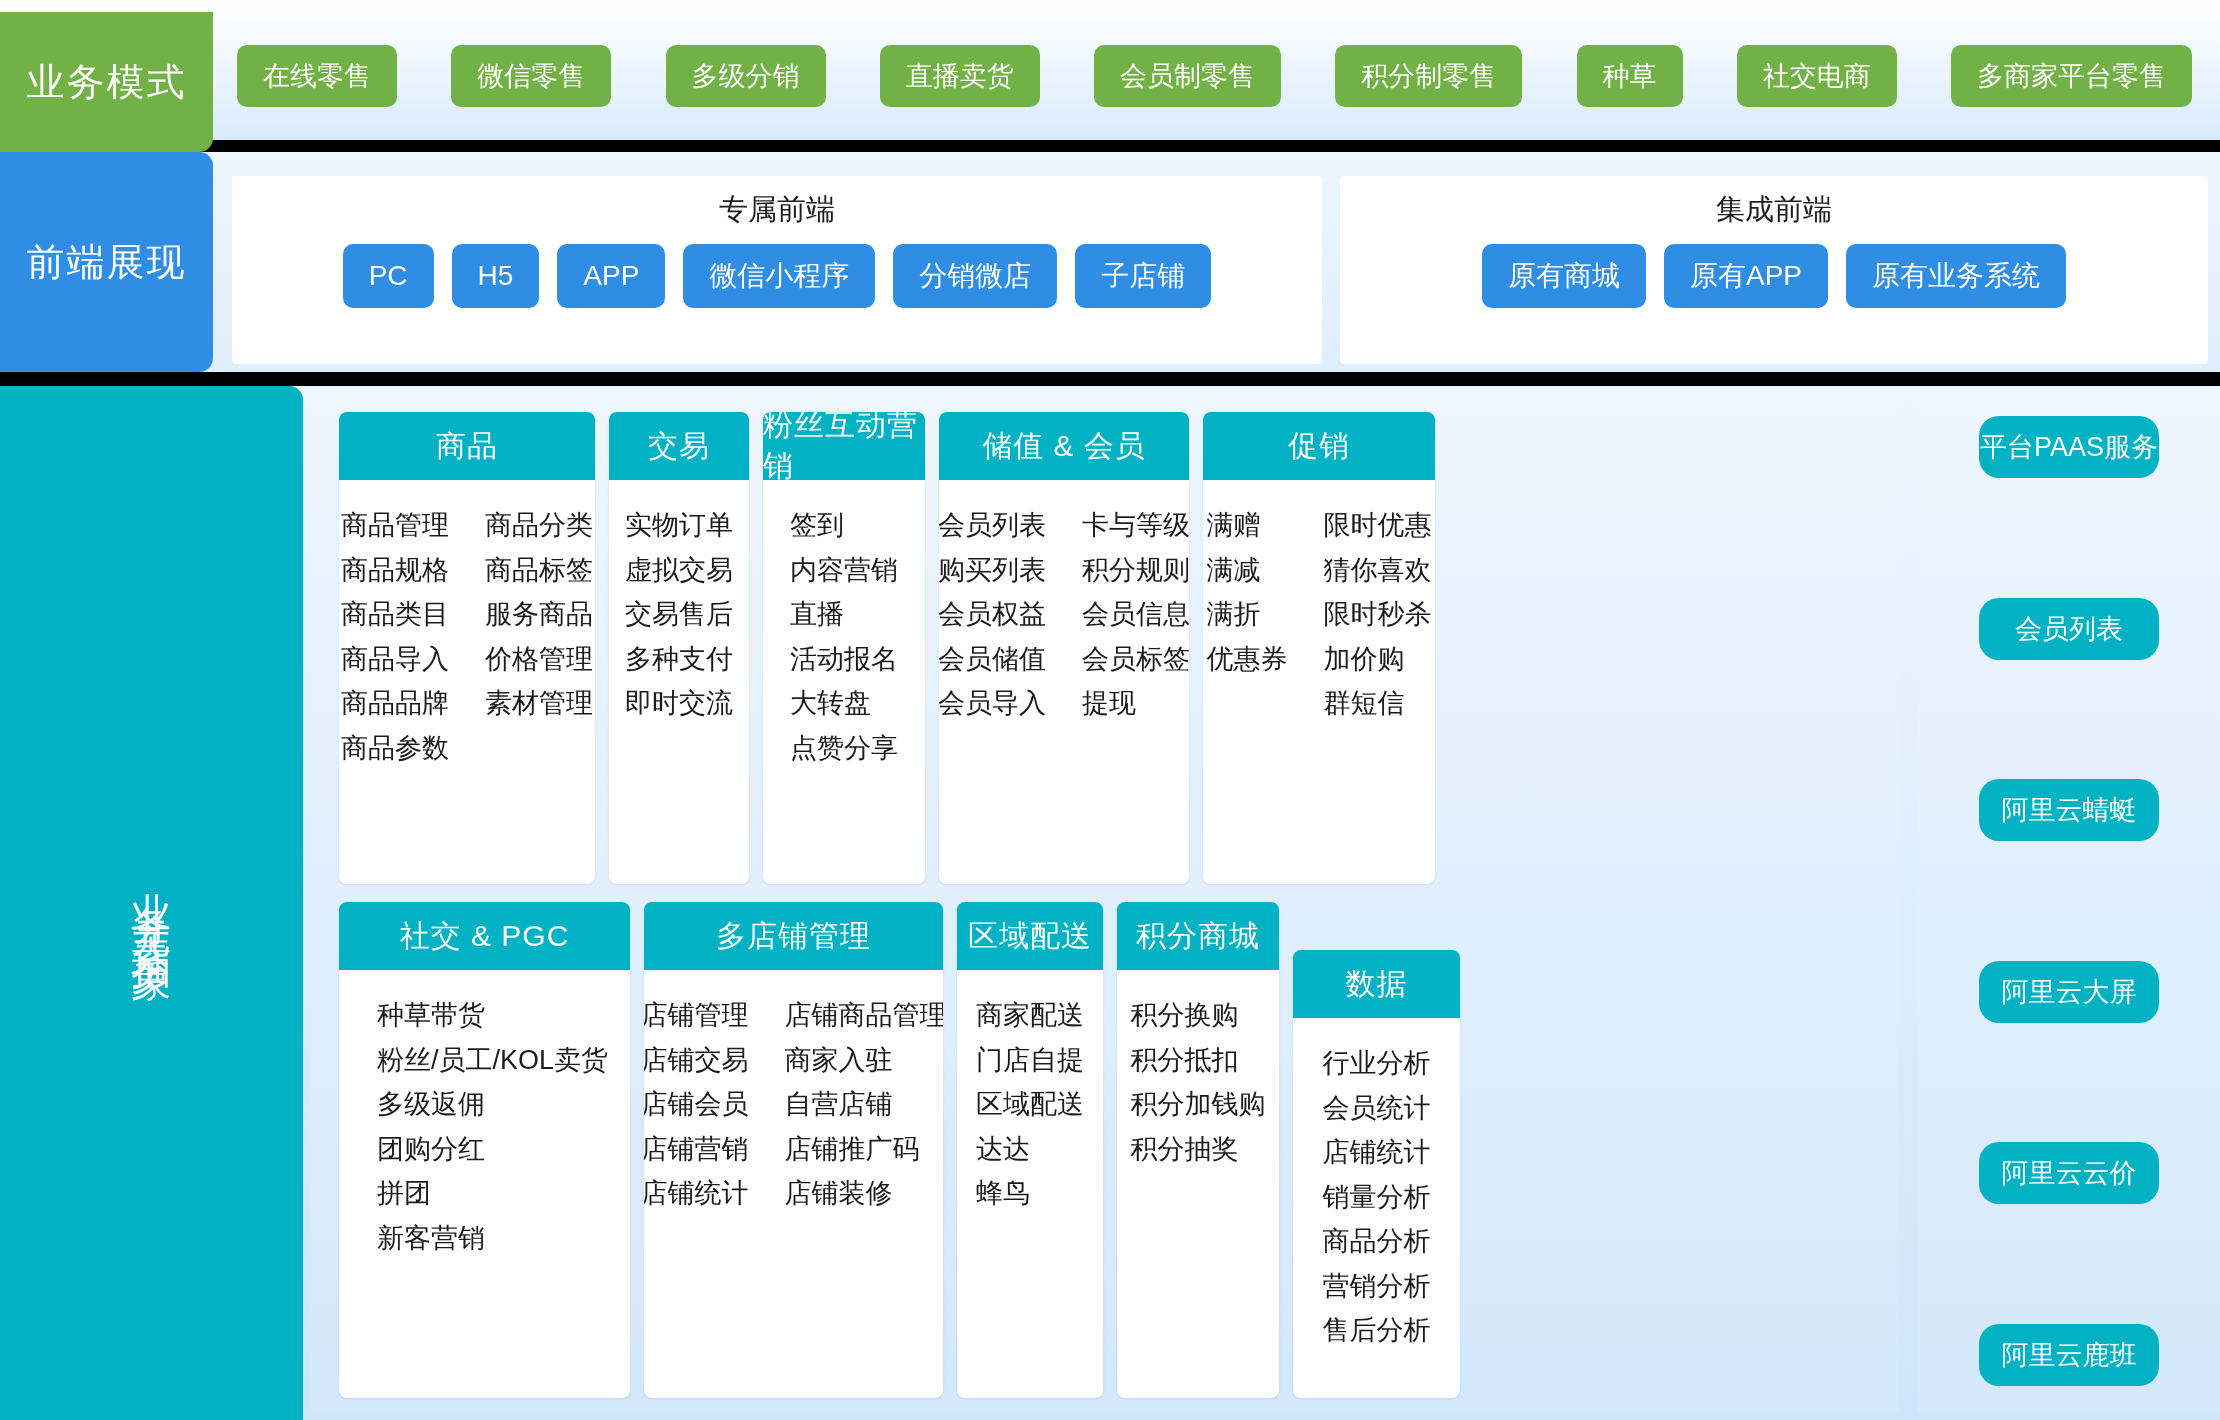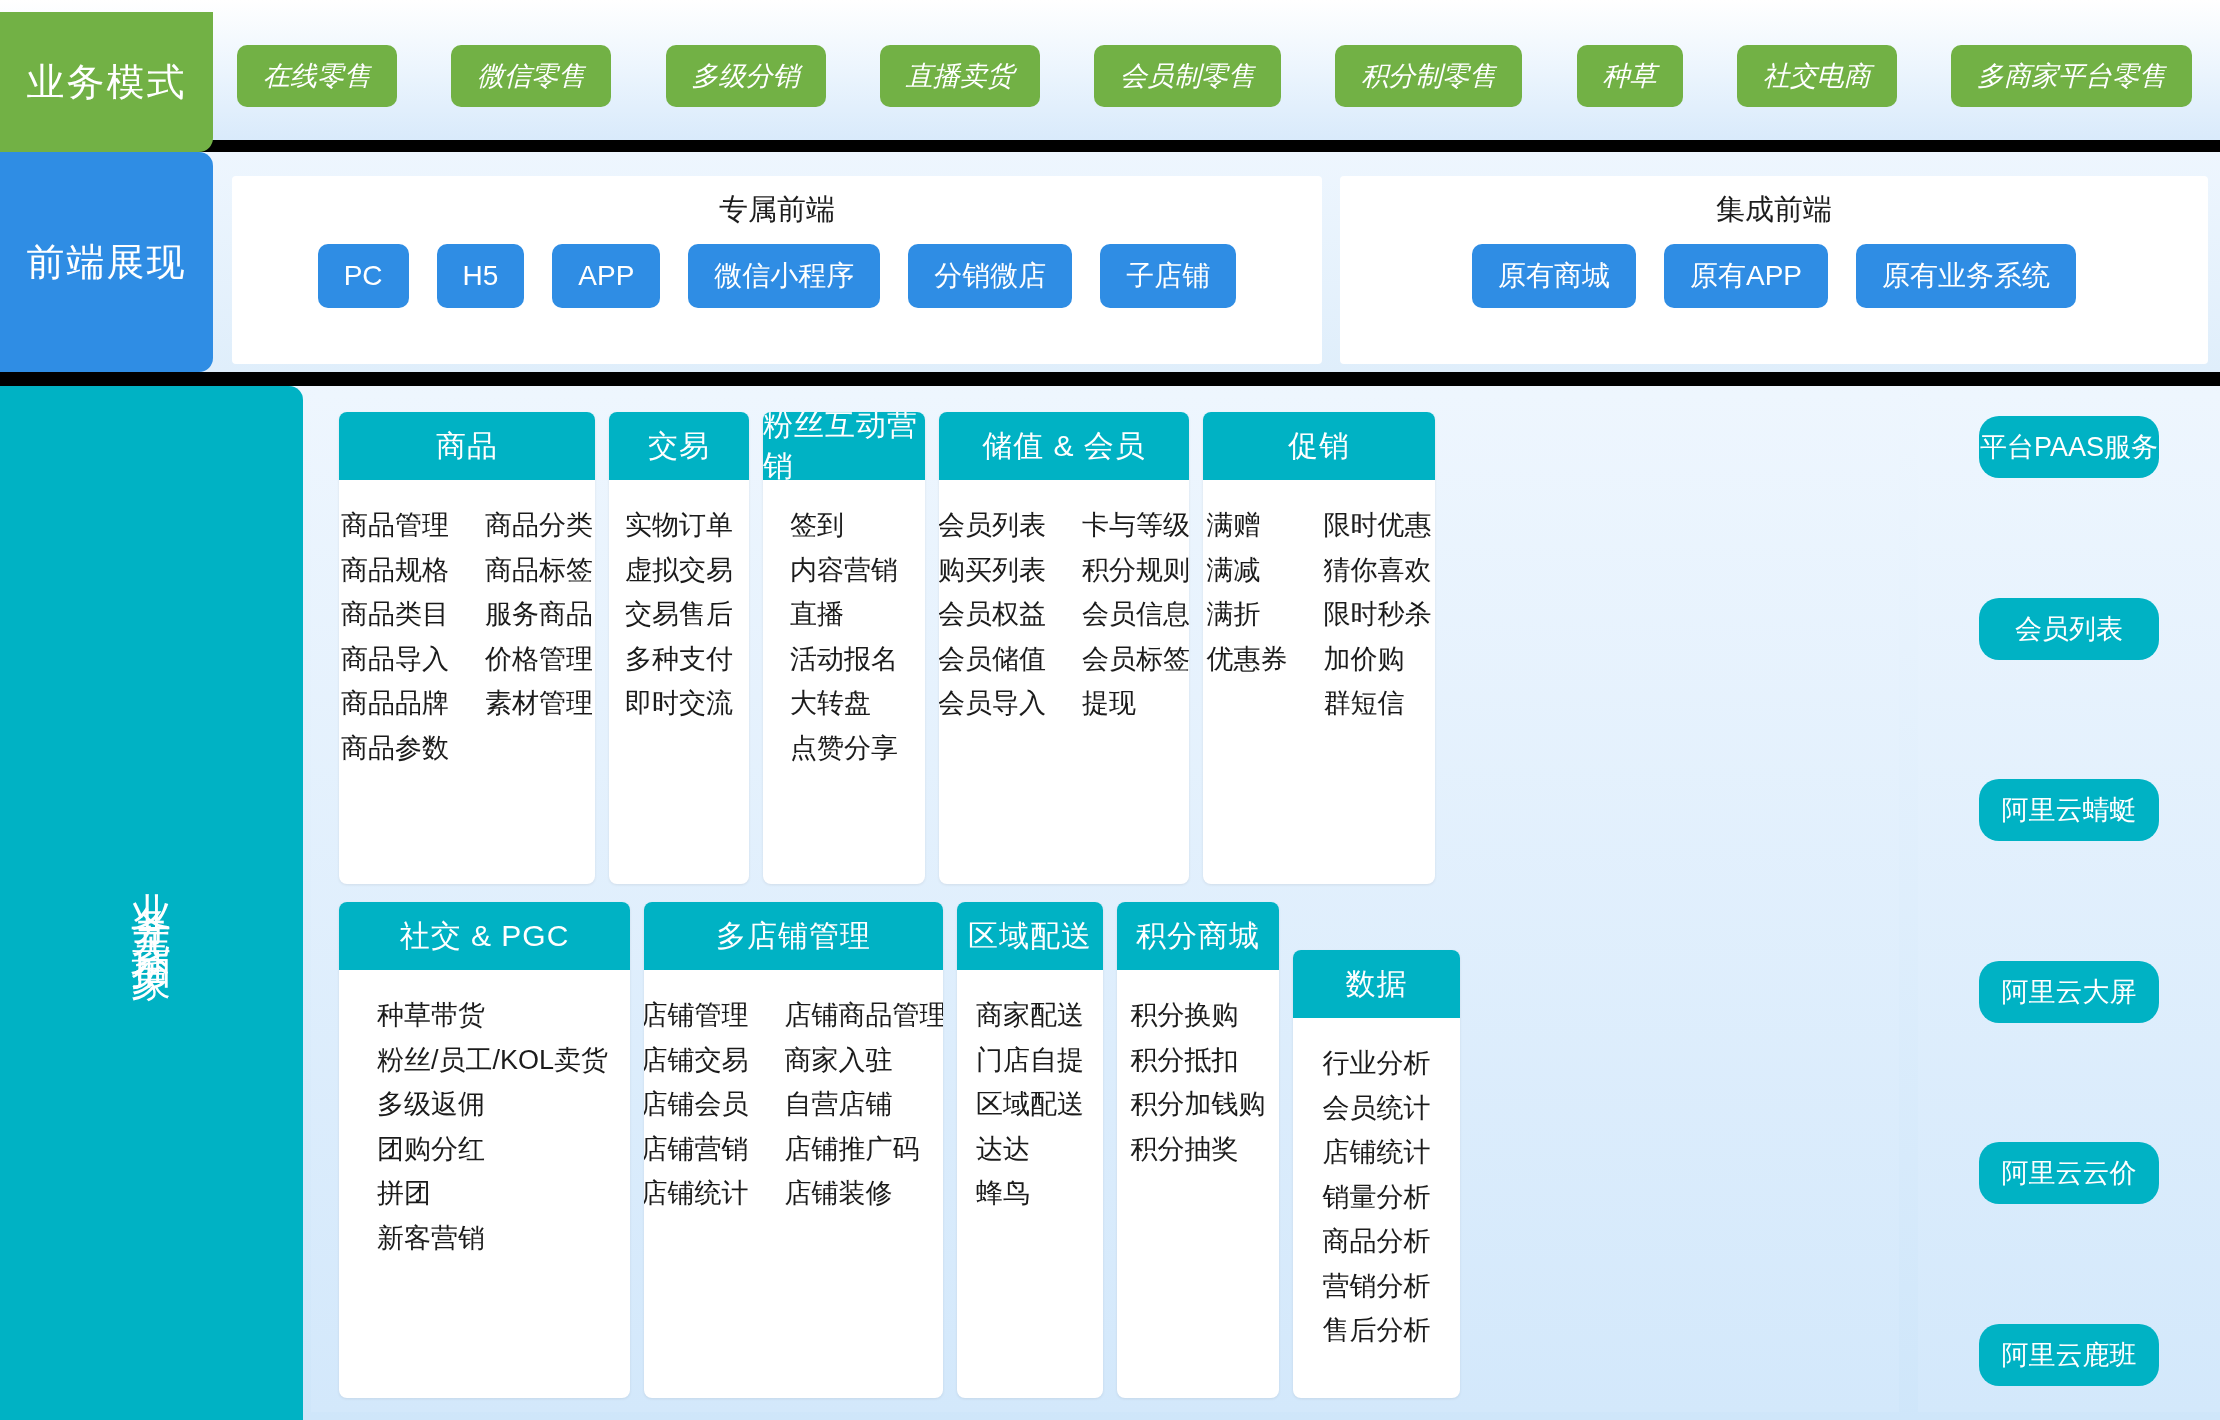--- a/index.html
+++ b/index.html
@@ -29,21 +29,20 @@
     display: flex; align-items: center; justify-content: center;
     color: #ffffff; font-size: 38px; letter-spacing: 2px;
     flex: 0 0 213px;
     margin-top: 12px;
   }
   .business-chips {
     flex: 1; height: 140px;
     display: flex; align-items: center; gap: 18px;
     padding: 12px 28px 0 24px;
     justify-content: space-between;
-    font-style: italic;
   }
   .chip-green {
     background: #72b145; color: #fff; border-radius: 10px;
     height: 62px; display: flex; align-items: center; justify-content: center;
     padding: 0 26px; font-size: 27px; white-space: nowrap;
   }
   .sect-label-blue {
     width: 213px; height: 220px;
     position: absolute; left: 0; top: 152px;
     background: #2f8de4;
@@ -65,21 +64,21 @@
   }
   .fe-group {
     background: #ffffff; border-radius: 4px;
     display: flex; flex-direction: column; align-items: center;
     padding: 14px 22px 20px 22px;
     margin-top: 16px;
   }
   .fe-group.dedicated { flex: 0 0 1090px; }
   .fe-group.integrated { flex: 1; }
   .fe-title { font-size: 29px; color: #1d1d1d; margin-bottom: 14px; }
-  .fe-chips { display: flex; gap: 28px; align-items: center; }
+  .fe-chips { display: flex; gap: 18px; align-items: center; }
   .chip-blue {
     background: #2f8de4; color: #fff; border-radius: 10px;
     height: 64px; display: flex; align-items: center; justify-content: center;
     padding: 0 26px; font-size: 28px; white-space: nowrap;
   }
 
   
   .row-body {
     position: absolute; left: 0; top: 386px;
     width: 2220px; height: 1034px;

